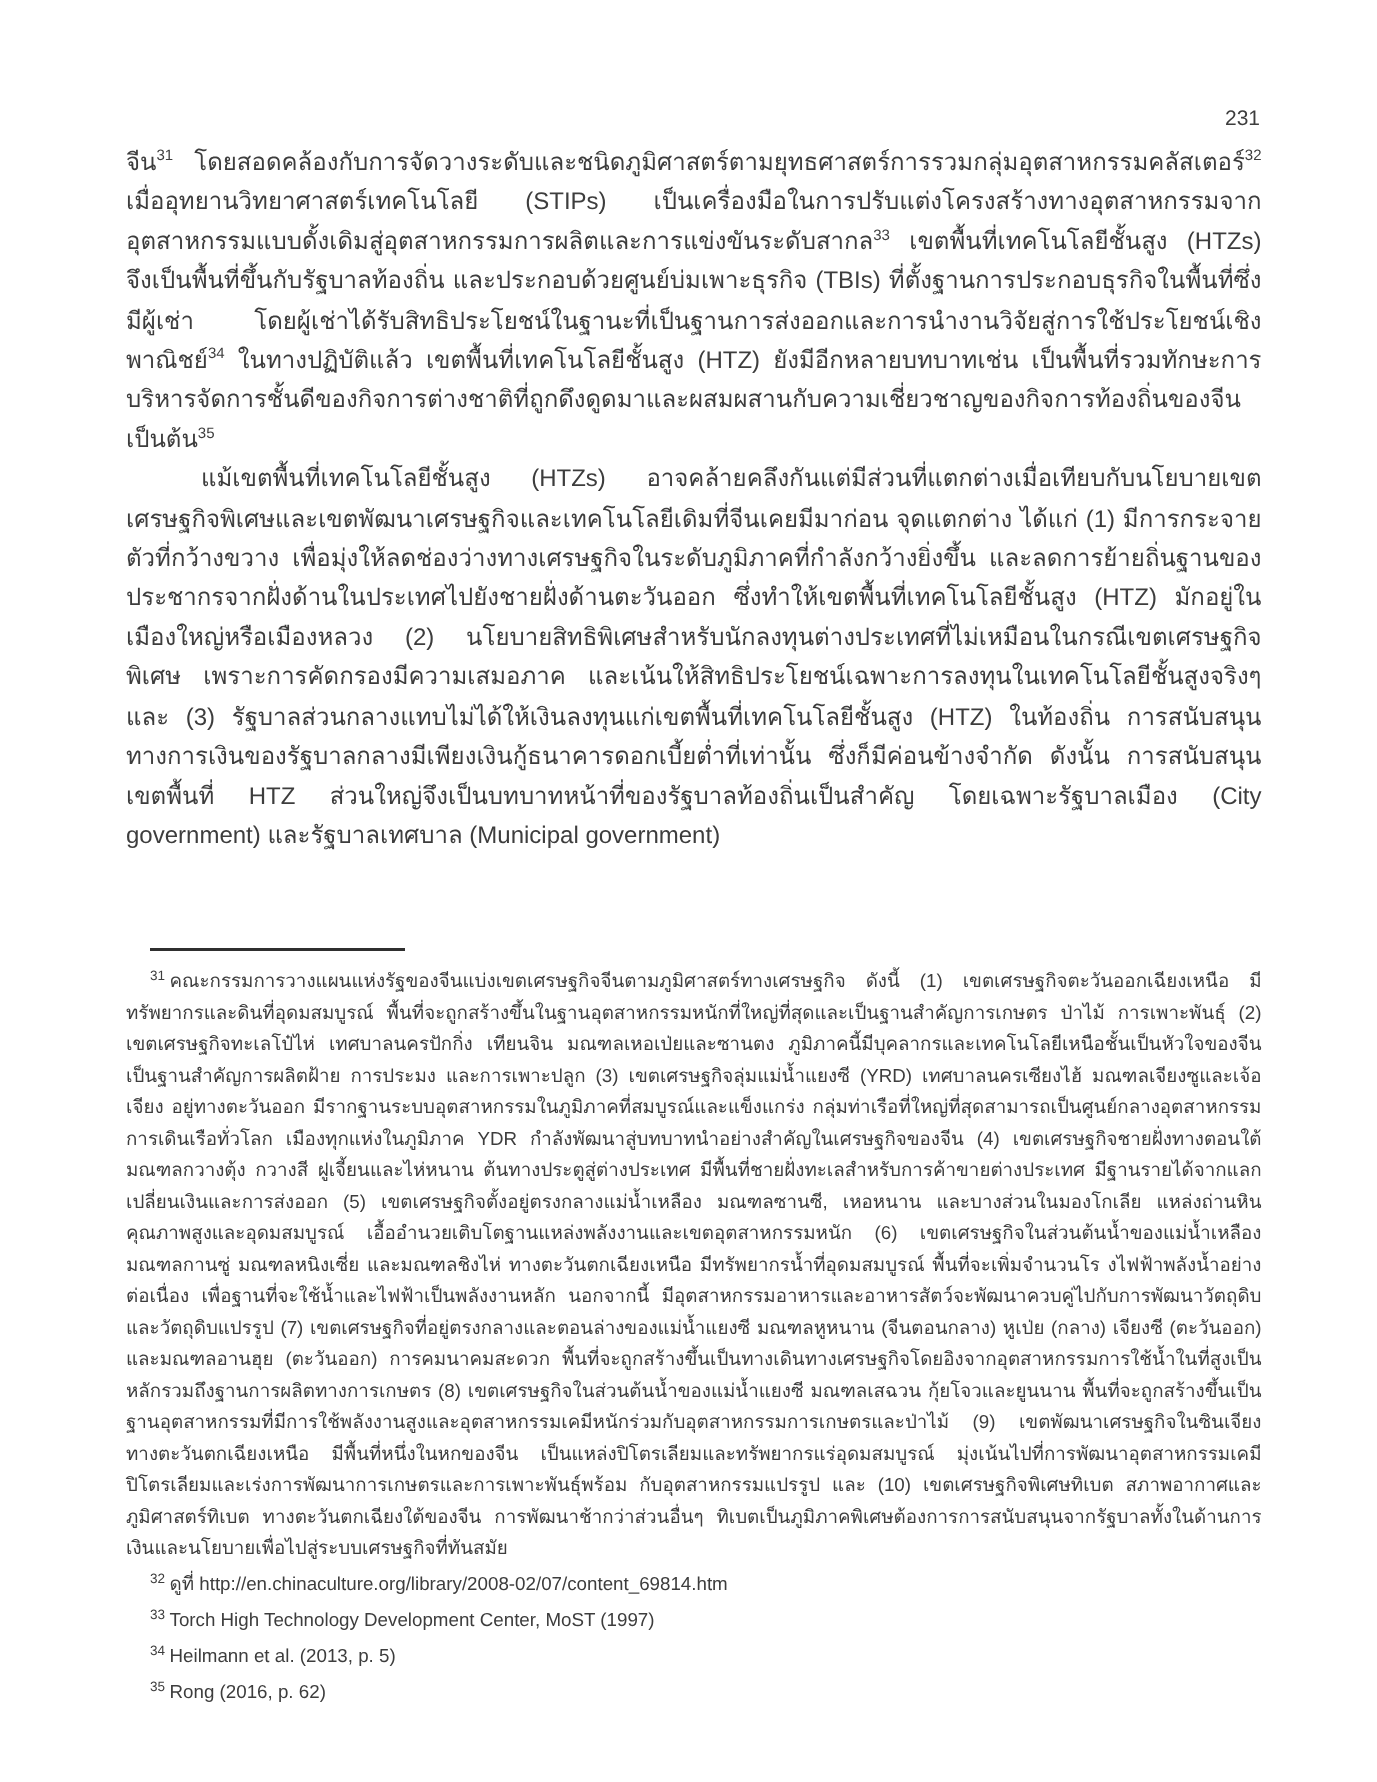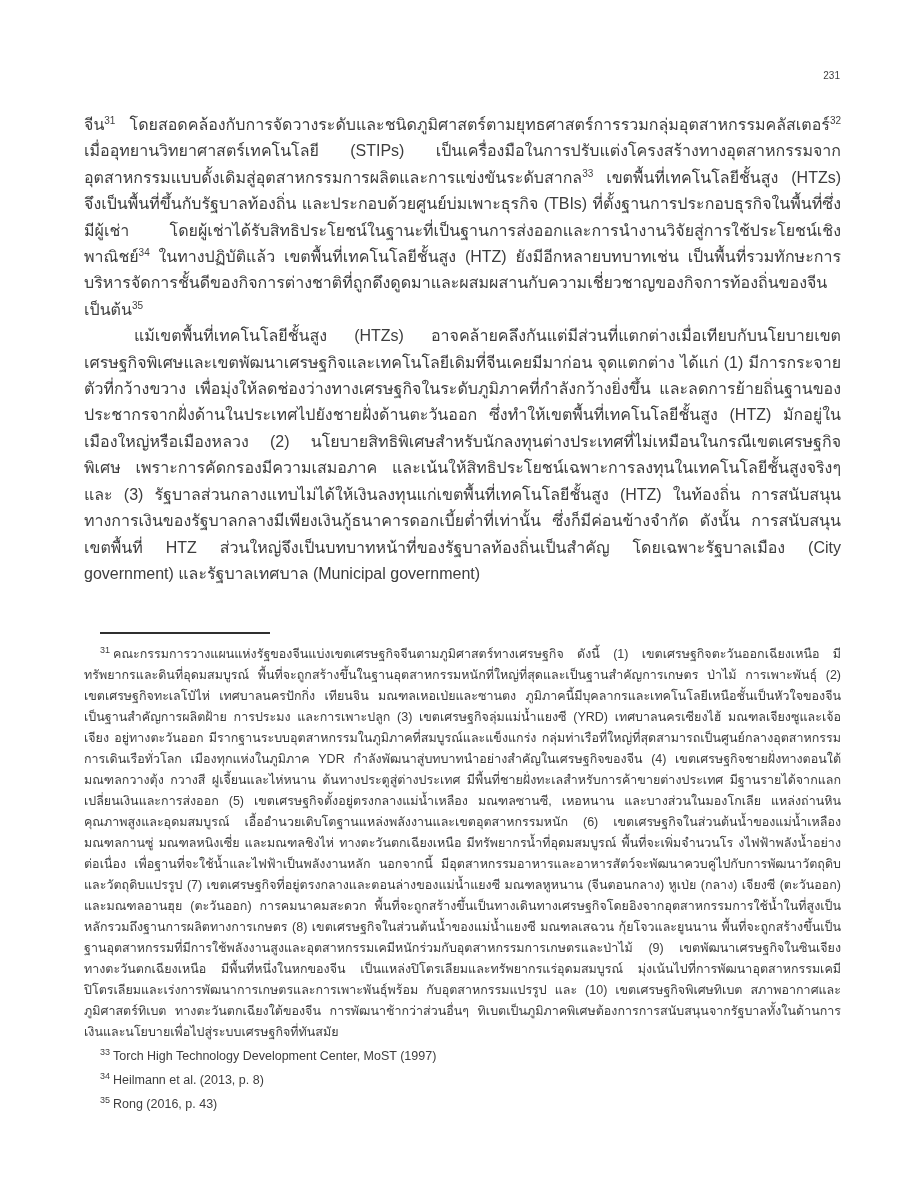--- a/index.html
+++ b/index.html
@@ -10,26 +10,26 @@
     height: 1188px;
     background: #ffffff;
     font-family: "Liberation Sans", "DejaVu Sans", sans-serif;
     color: #3d3d3d;
     overflow: hidden;
   }
   .page-number {
     position: absolute;
     top: 70px;
     right: 78px;
-    font-size: 10px;
+    font-size: 14px;
     color: #3d3d3d;
   }
   .body-text {
     position: absolute;
-    top: 112px;
+    top: 96px;
     left: 84px;
     width: 757px;
     font-size: 16px;
     line-height: 26.4px;
     text-align: justify;
     color: #3d3d3d;
   }
   .para { margin: 0; }
   .para.indent { text-indent: 50px; }
   .para sup {
@@ -71,18 +71,19 @@
   <div class="page-number">231</div>
 
   <div class="body-text">
     <p class="para"><span>จีน</span><sup>31</sup><span> โดยสอดคล้องกับการจัดวางระดับและชนิดภูมิศาสตร์ตามยุทธศาสตร์การรวมกลุ่มอุตสาหกรรมคลัสเตอร์</span><sup>32</sup><span> เมื่ออุทยานวิทยาศาสตร์เทคโนโลยี (STIPs) เป็นเครื่องมือในการปรับแต่งโครงสร้างทางอุตสาหกรรมจากอุตสาหกรรมแบบดั้งเดิมสู่อุตสาหกรรมการผลิตและการแข่งขันระดับสากล</span><sup>33</sup><span> เขตพื้นที่เทคโนโลยีชั้นสูง (HTZs) จึงเป็นพื้นที่ขึ้นกับรัฐบาลท้องถิ่น และประกอบด้วยศูนย์บ่มเพาะธุรกิจ (TBIs) ที่ตั้งฐานการประกอบธุรกิจในพื้นที่ซึ่งมีผู้เช่า โดยผู้เช่าได้รับสิทธิประโยชน์ในฐานะที่เป็นฐานการส่งออกและการนำงานวิจัยสู่การใช้ประโยชน์เชิงพาณิชย์</span><sup>34</sup><span> ในทางปฏิบัติแล้ว เขตพื้นที่เทคโนโลยีชั้นสูง (HTZ) ยังมีอีกหลายบทบาทเช่น เป็นพื้นที่รวมทักษะการบริหารจัดการชั้นดีของกิจการต่างชาติที่ถูกดึงดูดมาและผสมผสานกับความเชี่ยวชาญของกิจการท้องถิ่นของจีน เป็นต้น</span><sup>35</sup></p>
     <p class="para indent">แม้เขตพื้นที่เทคโนโลยีชั้นสูง (HTZs) อาจคล้ายคลึงกันแต่มีส่วนที่แตกต่างเมื่อเทียบกับนโยบายเขตเศรษฐกิจพิเศษและเขตพัฒนาเศรษฐกิจและเทคโนโลยีเดิมที่จีนเคยมีมาก่อน จุดแตกต่าง ได้แก่ (1) มีการกระจายตัวที่กว้างขวาง เพื่อมุ่งให้ลดช่องว่างทางเศรษฐกิจในระดับภูมิภาคที่กำลังกว้างยิ่งขึ้น และลดการย้ายถิ่นฐานของประชากรจากฝั่งด้านในประเทศไปยังชายฝั่งด้านตะวันออก ซึ่งทำให้เขตพื้นที่เทคโนโลยีชั้นสูง (HTZ) มักอยู่ในเมืองใหญ่หรือเมืองหลวง (2) นโยบายสิทธิพิเศษสำหรับนักลงทุนต่างประเทศที่ไม่เหมือนในกรณีเขตเศรษฐกิจพิเศษ เพราะการคัดกรองมีความเสมอภาค และเน้นให้สิทธิประโยชน์เฉพาะการลงทุนในเทคโนโลยีชั้นสูงจริงๆ และ (3) รัฐบาลส่วนกลางแทบไม่ได้ให้เงินลงทุนแก่เขตพื้นที่เทคโนโลยีชั้นสูง (HTZ) ในท้องถิ่น การสนับสนุนทางการเงินของรัฐบาลกลางมีเพียงเงินกู้ธนาคารดอกเบี้ยต่ำที่เท่านั้น ซึ่งก็มีค่อนข้างจำกัด ดังนั้น การสนับสนุนเขตพื้นที่ HTZ ส่วนใหญ่จึงเป็นบทบาทหน้าที่ของรัฐบาลท้องถิ่นเป็นสำคัญ โดยเฉพาะรัฐบาลเมือง (City government) และรัฐบาลเทศบาล (Municipal government)</p>
   </div>
 
   <div class="footnote-block">
     <div class="footnote-separator"></div>
     <div class="footnote"><sup>31</sup><span>คณะกรรมการวางแผนแห่งรัฐของจีนแบ่งเขตเศรษฐกิจจีนตามภูมิศาสตร์ทางเศรษฐกิจ ดังนี้ (1) เขตเศรษฐกิจตะวันออกเฉียงเหนือ มีทรัพยากรและดินที่อุดมสมบูรณ์ พื้นที่จะถูกสร้างขึ้นในฐานอุตสาหกรรมหนักที่ใหญ่ที่สุดและเป็นฐานสำคัญการเกษตร ป่าไม้ การเพาะพันธุ์ (2) เขตเศรษฐกิจทะเลโป๋ไห่ เทศบาลนครปักกิ่ง เทียนจิน มณฑลเหอเป่ยและซานตง ภูมิภาคนี้มีบุคลากรและเทคโนโลยีเหนือชั้นเป็นหัวใจของจีน เป็นฐานสำคัญการผลิตฝ้าย การประมง และการเพาะปลูก (3) เขตเศรษฐกิจลุ่มแม่น้ำแยงซี (YRD) เทศบาลนครเซียงไฮ้ มณฑลเจียงซูและเจ้อเจียง อยู่ทางตะวันออก มีรากฐานระบบอุตสาหกรรมในภูมิภาคที่สมบูรณ์และแข็งแกร่ง กลุ่มท่าเรือที่ใหญ่ที่สุดสามารถเป็นศูนย์กลางอุตสาหกรรมการเดินเรือทั่วโลก เมืองทุกแห่งในภูมิภาค YDR กำลังพัฒนาสู่บทบาทนำอย่างสำคัญในเศรษฐกิจของจีน (4) เขตเศรษฐกิจชายฝั่งทางตอนใต้ มณฑลกวางตุ้ง กวางสี ฝูเจี้ยนและไห่หนาน ต้นทางประตูสู่ต่างประเทศ มีพื้นที่ชายฝั่งทะเลสำหรับการค้าขายต่างประเทศ มีฐานรายได้จากแลกเปลี่ยนเงินและการส่งออก (5) เขตเศรษฐกิจตั้งอยู่ตรงกลางแม่น้ำเหลือง มณฑลซานซี, เหอหนาน และบางส่วนในมองโกเลีย แหล่งถ่านหินคุณภาพสูงและอุดมสมบูรณ์ เอื้ออำนวยเติบโตฐานแหล่งพลังงานและเขตอุตสาหกรรมหนัก (6) เขตเศรษฐกิจในส่วนต้นน้ำของแม่น้ำเหลือง มณฑลกานซู่ มณฑลหนิงเซี่ย และมณฑลชิงไห่ ทางตะวันตกเฉียงเหนือ มีทรัพยากรน้ำที่อุดมสมบูรณ์ พื้นที่จะเพิ่มจำนวนโร งไฟฟ้าพลังน้ำอย่างต่อเนื่อง เพื่อฐานที่จะใช้น้ำและไฟฟ้าเป็นพลังงานหลัก นอกจากนี้ มีอุตสาหกรรมอาหารและอาหารสัตว์จะพัฒนาควบคู่ไปกับการพัฒนาวัตถุดิบและวัตถุดิบแปรรูป (7) เขตเศรษฐกิจที่อยู่ตรงกลางและตอนล่างของแม่น้ำแยงซี มณฑลหูหนาน (จีนตอนกลาง) หูเป่ย (กลาง) เจียงซี (ตะวันออก) และมณฑลอานฮุย (ตะวันออก) การคมนาคมสะดวก พื้นที่จะถูกสร้างขึ้นเป็นทางเดินทางเศรษฐกิจโดยอิงจากอุตสาหกรรมการใช้น้ำในที่สูงเป็นหลักรวมถึงฐานการผลิตทางการเกษตร (8) เขตเศรษฐกิจในส่วนต้นน้ำของแม่น้ำแยงซี มณฑลเสฉวน กุ้ยโจวและยูนนาน พื้นที่จะถูกสร้างขึ้นเป็นฐานอุตสาหกรรมที่มีการใช้พลังงานสูงและอุตสาหกรรมเคมีหนักร่วมกับอุตสาหกรรมการเกษตรและป่าไม้ (9) เขตพัฒนาเศรษฐกิจในซินเจียง ทางตะวันตกเฉียงเหนือ มีพื้นที่หนึ่งในหกของจีน เป็นแหล่งปิโตรเลียมและทรัพยากรแร่อุดมสมบูรณ์ มุ่งเน้นไปที่การพัฒนาอุตสาหกรรมเคมีปิโตรเลียมและเร่งการพัฒนาการเกษตรและการเพาะพันธุ์พร้อม กับอุตสาหกรรมแปรรูป และ (10) เขตเศรษฐกิจพิเศษทิเบต สภาพอากาศและภูมิศาสตร์ทิเบต ทางตะวันตกเฉียงใต้ของจีน การพัฒนาช้ากว่าส่วนอื่นๆ ทิเบตเป็นภูมิภาคพิเศษต้องการการสนับสนุนจากรัฐบาลทั้งในด้านการเงินและนโยบายเพื่อไปสู่ระบบเศรษฐกิจที่ทันสมัย</span></div>
+    <div class="footnote"><sup>32</sup><span>ดูที่ http://en.chinaculture.org/library/2008-02/07/content_69814.htm</span></div>
     <div class="footnote"><sup>33</sup><span>Torch High Technology Development Center, MoST (1997)</span></div>
-    <div class="footnote"><sup>34</sup><span>Heilmann et al. (2013, p. 8)</span></div>
-    <div class="footnote"><sup>35</sup><span>Rong (2016, p. 43)</span></div>
+    <div class="footnote"><sup>34</sup><span>Heilmann et al. (2013, p. 5)</span></div>
+    <div class="footnote"><sup>35</sup><span>Rong (2016, p. 62)</span></div>
   </div>
 
 </div>
 
 </body></html>

